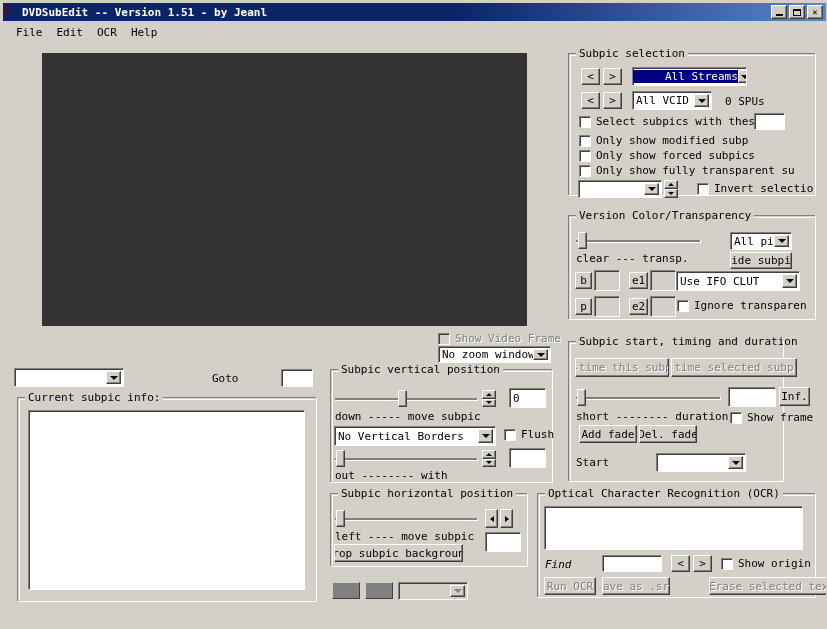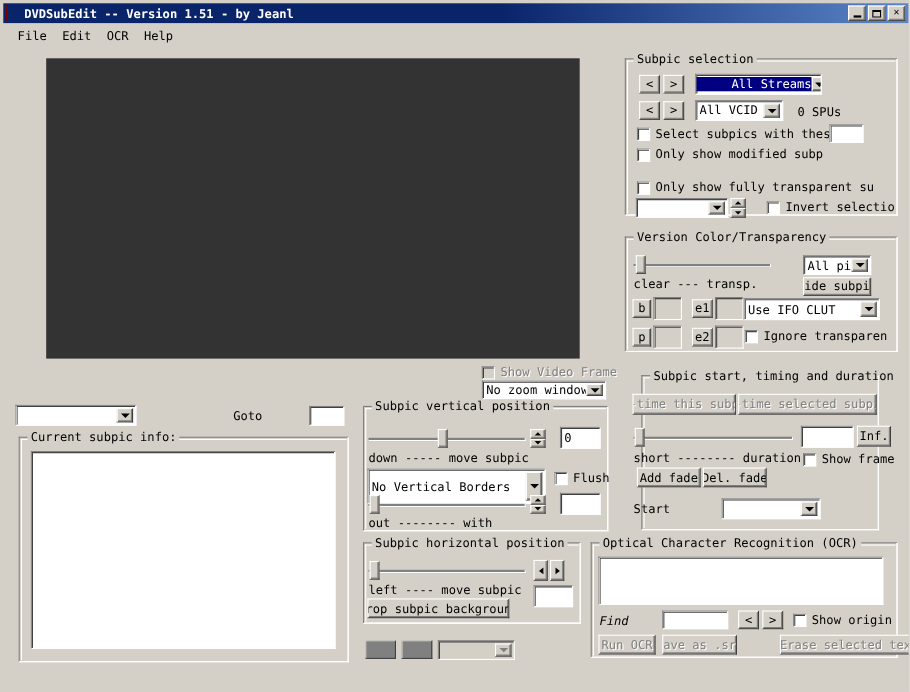--- a/index.html
+++ b/index.html
@@ -258,21 +258,21 @@
     <div>
         <span class="tri-u-s"></span>
       </div>
     <div>
         <span class="tri-d-s"></span>
       </div>
   </div>
   <div class="edit" style="left:508px;top:387px;width:37px;height:20px;">0</div>
   <div class="lbl" style="left:334px;top:409px;">down ----- move subpic</div>
 
-  <div class="combo" style="left:333px;top:425px;width:162px;height:32px;">
+  <div class="combo" style="left:333px;top:425px;width:162px;height:20px;">
     <span class="cval">No Vertical Borders</span>
     <span class="carrow">
         <span class="tri-d"></span>
       </span>
   </div>
   <div class="chk" style="left:503px;top:427px;">
     <span class="box"></span>
     <span>Flush</span>
   </div>
 
@@ -343,20 +343,24 @@
   <div class="chk" style="left:578px;top:114px;">
     <span class="box"></span>
     <span>Select subpics with these</span>
   </div>
   <div class="edit" style="left:753px;top:112px;width:31px;height:17px;"></div>
 
   <div class="chk" style="left:578px;top:133px;">
     <span class="box"></span>
     <span>Only show modified subp</span>
   </div>
+  <div class="chk" style="left:578px;top:148px;">
+    <span class="box"></span>
+    <span>Only show forced subpics</span>
+  </div>
   <div class="chk" style="left:578px;top:163px;">
     <span class="box"></span>
     <span>Only show fully transparent su</span>
   </div>
 
   <div class="combo" style="left:577px;top:179px;width:84px;height:18px;">
     <span class="cval"></span>
     <span class="carrow">
         <span class="tri-d"></span>
       </span>
@@ -405,21 +409,21 @@
     <span class="cval">Use IFO CLUT</span>
     <span class="carrow">
         <span class="tri-d"></span>
       </span>
   </div>
   <div class="chk" style="left:676px;top:298px;">
     <span class="box"></span>
     <span>Ignore transparen</span>
   </div>
 
-  <div class="group" style="left:582px;top:340px;width:216px;height:141px;">
+  <div class="group" style="left:567px;top:340px;width:216px;height:141px;">
     <div class="group-inner"></div>
     <div class="group-title">Subpic start, timing and duration</div>
   </div>
   <div class="btn disabled" style="left:574px;top:357px;width:94px;height:19px;">Re-time this subpic</div>
   <div class="btn disabled" style="left:670px;top:357px;width:126px;height:19px;">Re-time selected subpics</div>
 
   <div class="slider" style="left:575px;top:388px;width:145px;height:17px;">
     <div class="track"></div>
       <div class="thumb" style="left:1px;"></div>
   </div>

